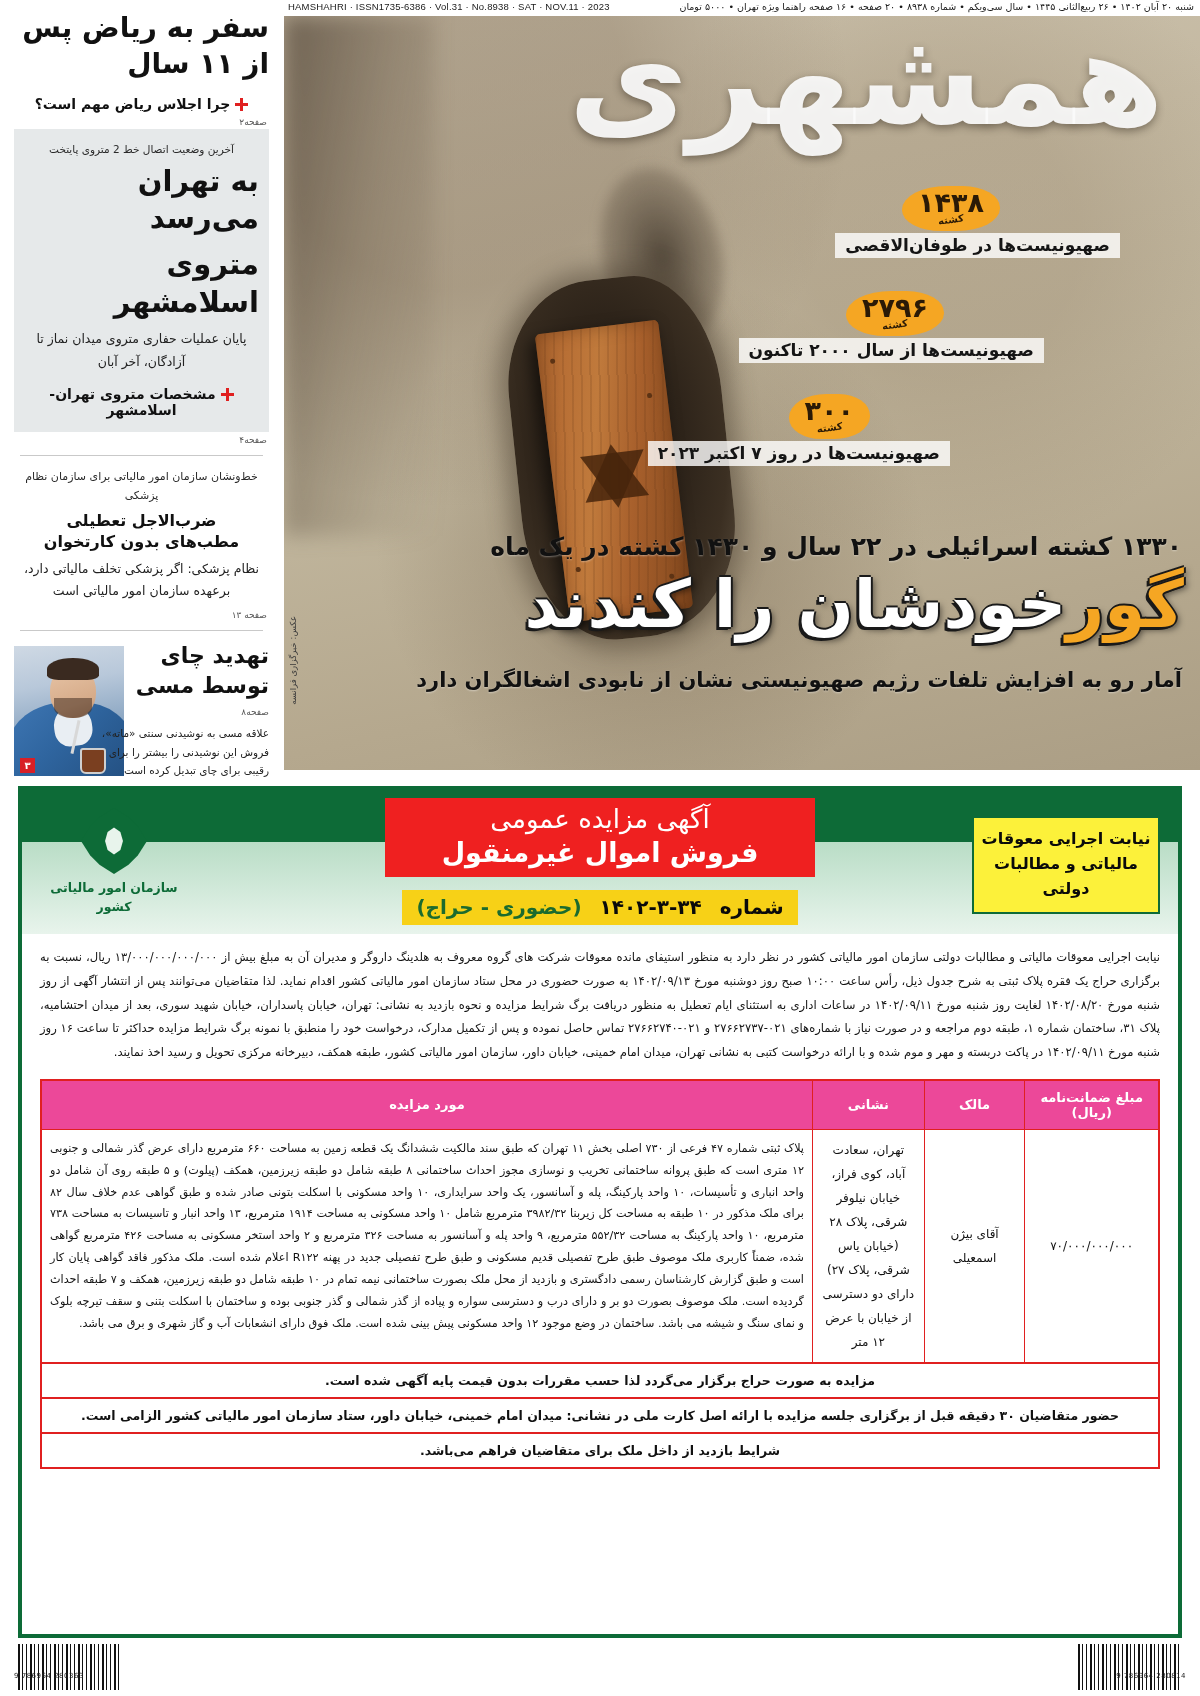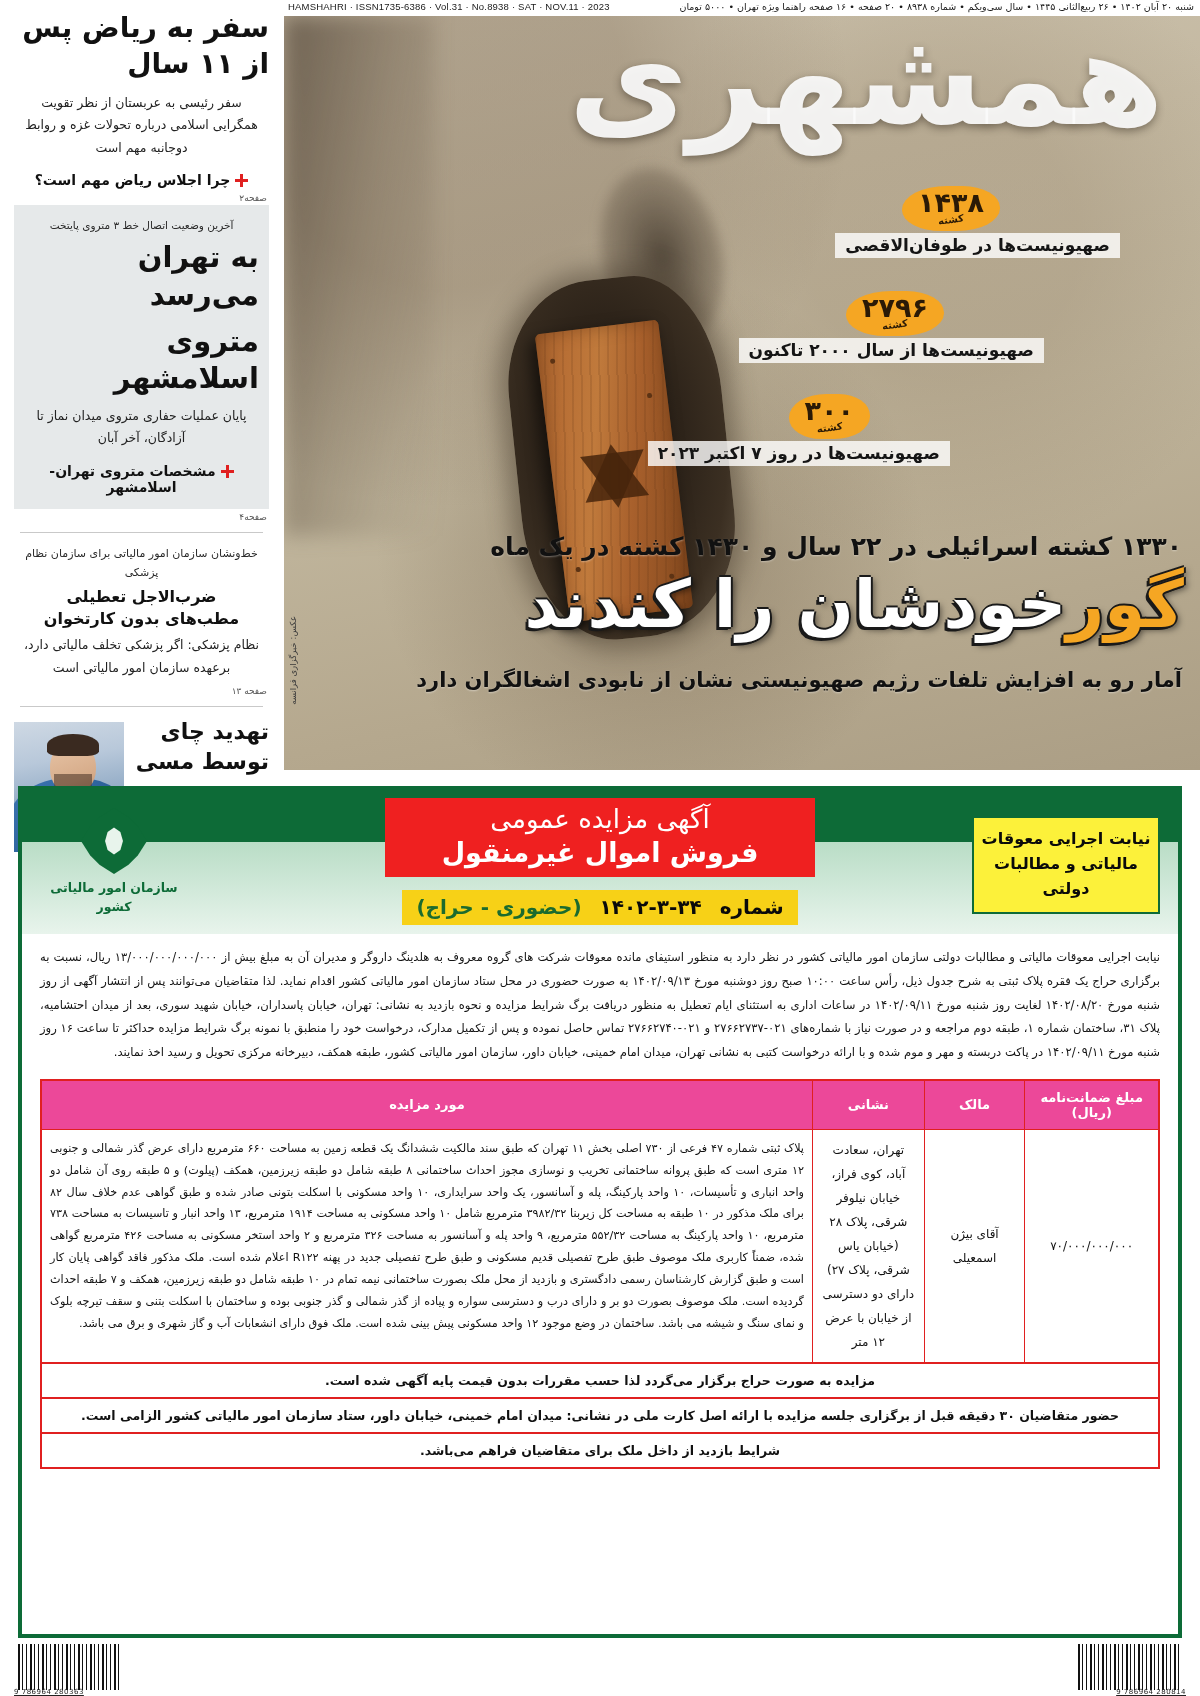--- a/index.html
+++ b/index.html
@@ -351,48 +351,46 @@
   .ad-foot-row + .ad-foot-row{ }
 
   
   .barcode{
     position:absolute; bottom:6px; width:104px; height:46px;
     background:repeating-linear-gradient(90deg,#111 0 2px,#fff 2px 4px,#111 4px 5px,#fff 5px 8px,#111 8px 9px,#fff 9px 12px);
   }
   .barcode.left{ left:18px; }
   .barcode.right{ right:18px; }
   .barcode-num{
-    position:absolute; bottom:0; font-size:7px; color:#222; letter-spacing:.5px;
+    position:absolute; bottom:16px; font-size:7px; color:#222; letter-spacing:.5px;
     direction:ltr;
-    text-decoration:underline;
   }
   .barcode-num.left{ left:14px; }
   .barcode-num.right{ right:14px; }
 </style>
 </head>
 <body>
 
 <div class="masthead-strip">
   <div class="mh-latin">HAMSHAHRI · ISSN1735-6386 · Vol.31 · No.8938 · SAT · NOV.11 · 2023</div>
   <div class="mh-fa">شنبه ۲۰ آبان ۱۴۰۲ • ۲۶ ربیع‌الثانی ۱۴۴۵ • سال سی‌ویکم • شماره ۸۹۳۸ • ۲۰ صفحه • ۱۶ صفحه راهنما ویژه تهران • ۵۰۰۰ تومان</div>
 </div>
 
 <div class="sidebar">
 
   <div class="sb-sec">
     <div class="sb-title-xl">سفر به ریاض پس از ۱۱ سال</div>
-    <div class="sb-deck">سفر رئیسی به عربستان از نظر تقویت همگرایی اسلامی درباره تحولات غزه و روابط دوجانبه مهم است</div>
     <div class="sb-bullet">
       <span class="plus-icon"></span><span>چرا اجلاس ریاض مهم است؟</span>
     </div>
     <div class="sb-page">صفحه۲</div>
   </div>
 
   <div class="metro-box">
-    <div class="sb-kicker">آخرین وضعیت اتصال خط ۳ متروی پایتخت</div>
+    <div class="sb-kicker">آخرین وضعیت اتصال خط 2 متروی پایتخت</div>
     <div class="sb-title-xl" style="padding-top:0">به تهران می‌رسد</div>
     <div class="sb-title-xl">متروی اسلامشهر</div>
     <div class="sb-deck">پایان عملیات حفاری متروی میدان نماز تا آزادگان، آخر آبان</div>
     <div class="sb-bullet">
       <span class="plus-icon"></span><span>مشخصات متروی تهران- اسلامشهر</span>
     </div>
   </div>
   <div class="sb-page">صفحه۴</div>
 
   <div class="sb-divider"></div>

